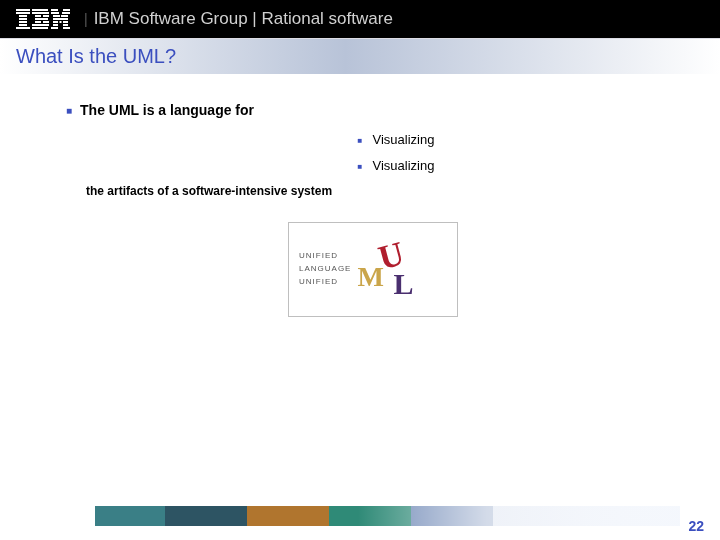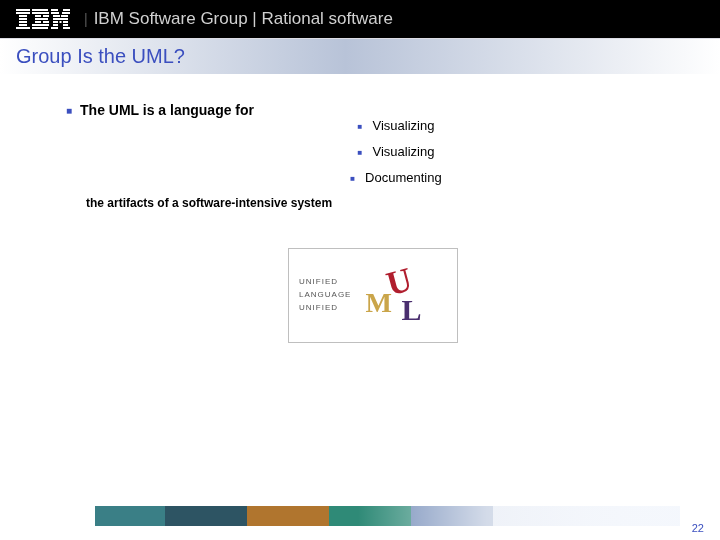--- a/index.html
+++ b/index.html
@@ -46,20 +46,21 @@
     font-size: 20px;
     font-weight: 400;
   }
   .content {
     padding: 28px 40px 0 66px;
   }
   .intro {
     font-size: 14px;
     font-weight: bold;
     color: #000000;
+    margin-bottom: 14px;
   }
   .sq-bullet {
     color: #3b4fbf;
     margin-right: 8px;
     font-size: 10px;
     vertical-align: 1px;
   }
   .sq-bullet-sm {
     color: #3b4fbf;
     margin-right: 10px;
@@ -80,25 +81,24 @@
     padding-left: 20px;
     font-size: 12px;
     font-weight: bold;
     color: #000000;
     margin-top: 4px;
   }
   .uml-logo {
     width: 170px;
     height: 95px;
     border: 1px solid #bfbfbf;
-    margin: 38px auto 0 auto;
+    margin: 24px auto 0 auto;
     display: flex;
     align-items: center;
     padding: 0 10px;
-    gap: 8px;
   }
   .uml-text {
     font-size: 8px;
     letter-spacing: 1px;
     color: #555555;
     line-height: 1.6;
   }
   .uml-glyph {
     position: relative;
     width: 70px;
@@ -159,22 +159,23 @@
     top: 0;
     bottom: 0;
     right: 0;
     width: 55%;
     background: linear-gradient(to right, rgba(255,255,255,0) 0%, rgba(255,255,255,0.7) 40%, rgba(245,248,253,0.95) 100%);
   }
   .page-num {
     position: absolute;
     right: 16px;
     bottom: -6px;
-    font-size: 11px;
-    color: #3b4fbf;
+    font-size: 14px;
+    color: #3b4fbf;
+    font-weight: bold;
   }
   
   svg.ibm { display:block; }
 </style>
 </head>
 <body>
 
 <div class="header">
   <span class="logo">
     <svg class="ibm" width="54" height="20" viewBox="0 0 54 20" aria-hidden="true">
@@ -210,31 +211,30 @@
         <rect x="35" y="18" width="7" height="2"></rect>
           <rect x="47" y="18" width="7" height="2"></rect>
       </g>
     </svg>
   </span>
   <span class="divider">|</span>
   <span class="header-text">IBM Software Group | Rational software</span>
 </div>
 
 <div class="title-band">
-  <h1 class="title">Group Is the UML?</h1>
+  <h1 class="title">What Is the UML?</h1>
 </div>
 
 <div class="content">
   <p class="intro">
     <span class="sq-bullet">■</span><span>The UML is a language for</span>
   </p>
   <ul class="sub">
     <li><span class="sq-bullet-sm">■</span><span>Visualizing</span></li>
     <li><span class="sq-bullet-sm">■</span><span>Visualizing</span></li>
-    <li><span class="sq-bullet-sm">■</span><span>Documenting</span></li>
   </ul>
   <p class="outro">the artifacts of a software-intensive system</p>
 
   <div class="uml-logo">
     <div class="uml-text">
       <div>UNIFIED</div>
       <div>LANGUAGE</div>
       <div>UNIFIED</div>
     </div>
     <div class="uml-glyph">

